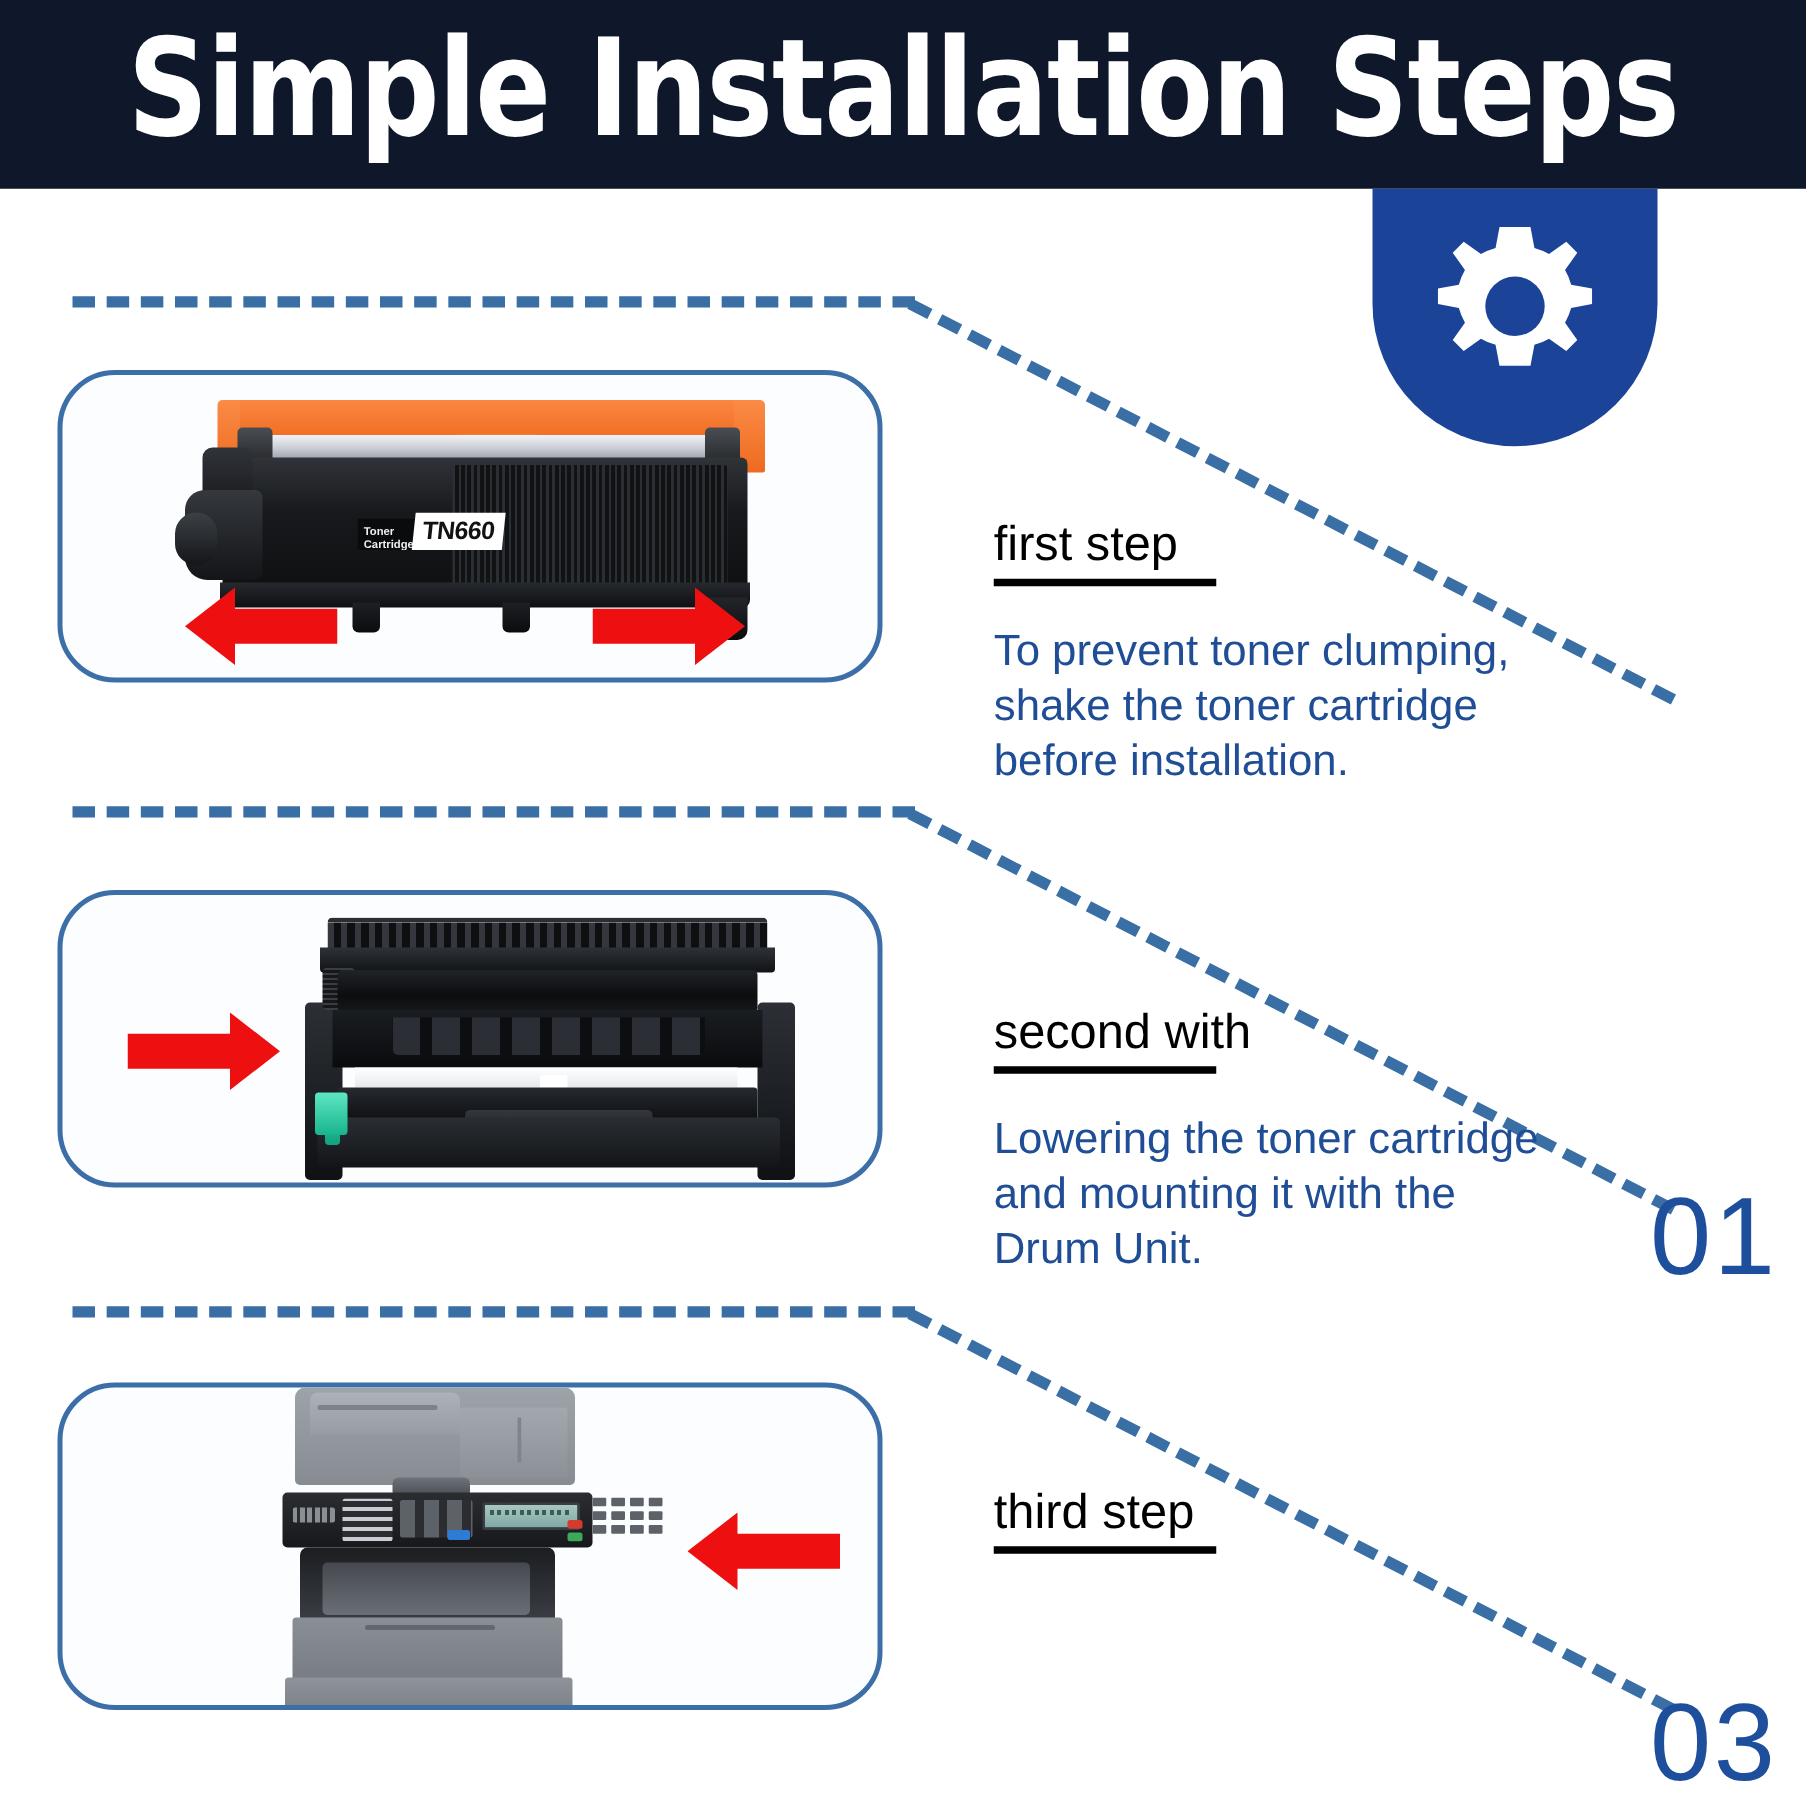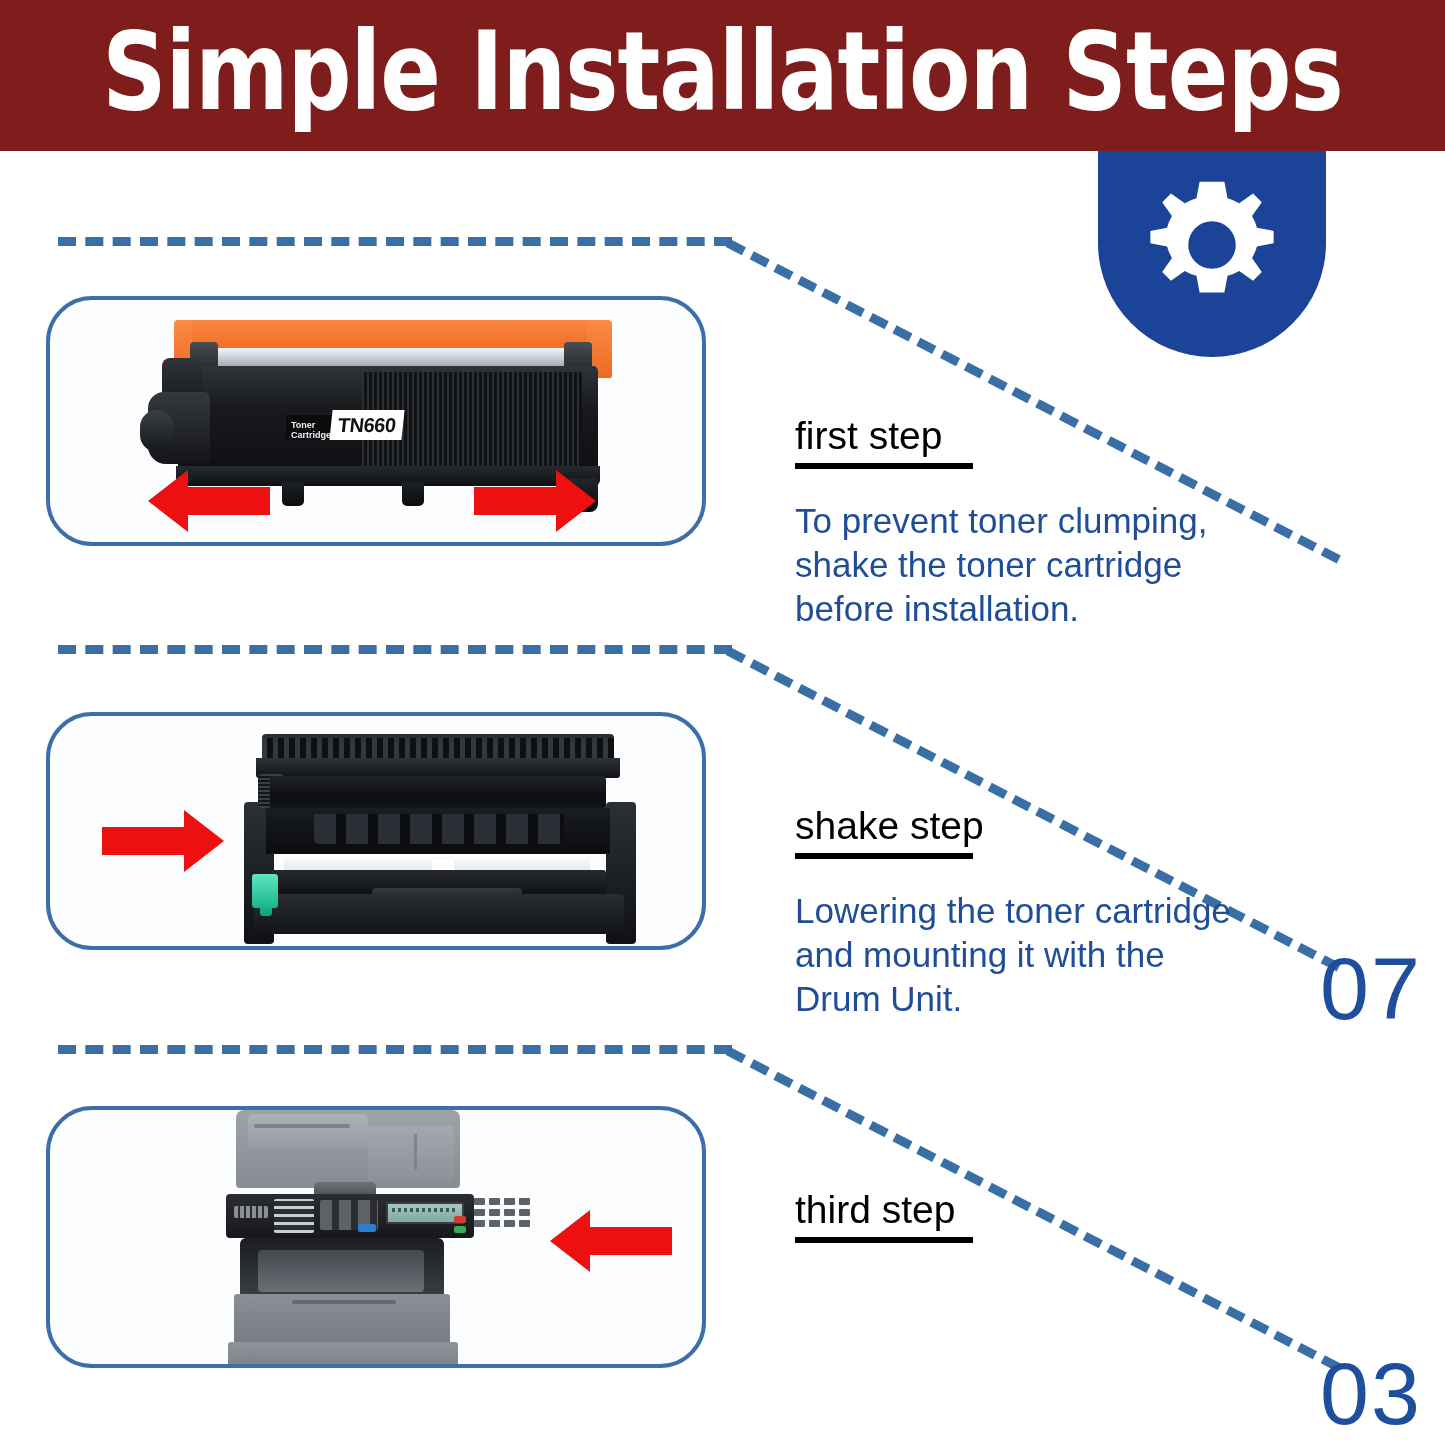--- a/index.html
+++ b/index.html
@@ -8,21 +8,21 @@
     background:#ffffff;
     font-family:"Liberation Sans", sans-serif;
     overflow:hidden;
     position:relative;
   }
   .stage{position:absolute;left:0;top:0;width:1445px;height:1445px;}
 
   
   .header{
     position:absolute;left:0;top:0;width:1445px;height:151px;
-    background:#7f1d1d;
+    background:#0f172a;
     overflow:hidden;
   }
   .header-title{
     position:absolute;left:0;top:11px;width:1445px;
     text-align:center;
     color:#ffffff;
     font-family:"Liberation Sans Narrow","DejaVu Sans Condensed","Liberation Sans",sans-serif;
     font-weight:bold;
     font-size:108px;
     line-height:122px;
@@ -503,27 +503,27 @@
 
   <div class="step-block" style="left:795px;top:418px;width:470px;">
     <div class="step-title">first step</div>
     <div class="step-rule"></div>
     <div class="step-body">To prevent toner clumping,
 shake the toner cartridge
 before installation.</div>
   </div>
 
   <div class="step-block" style="left:795px;top:808px;width:470px;">
-    <div class="step-title">shake step</div>
+    <div class="step-title">second with</div>
     <div class="step-rule"></div>
     <div class="step-body">Lowering the toner cartridge
 and mounting it with the
 Drum Unit.</div>
   </div>
-  <div class="step-num" style="left:1320px;top:945px;">07</div>
+  <div class="step-num" style="left:1320px;top:945px;">01</div>
 
   <div class="step-block" style="left:795px;top:1192px;width:470px;">
     <div class="step-title">third step</div>
     <div class="step-rule"></div>
   </div>
   <div class="step-num" style="left:1320px;top:1350px;">03</div>
 
 </div>
 
 </body></html>

